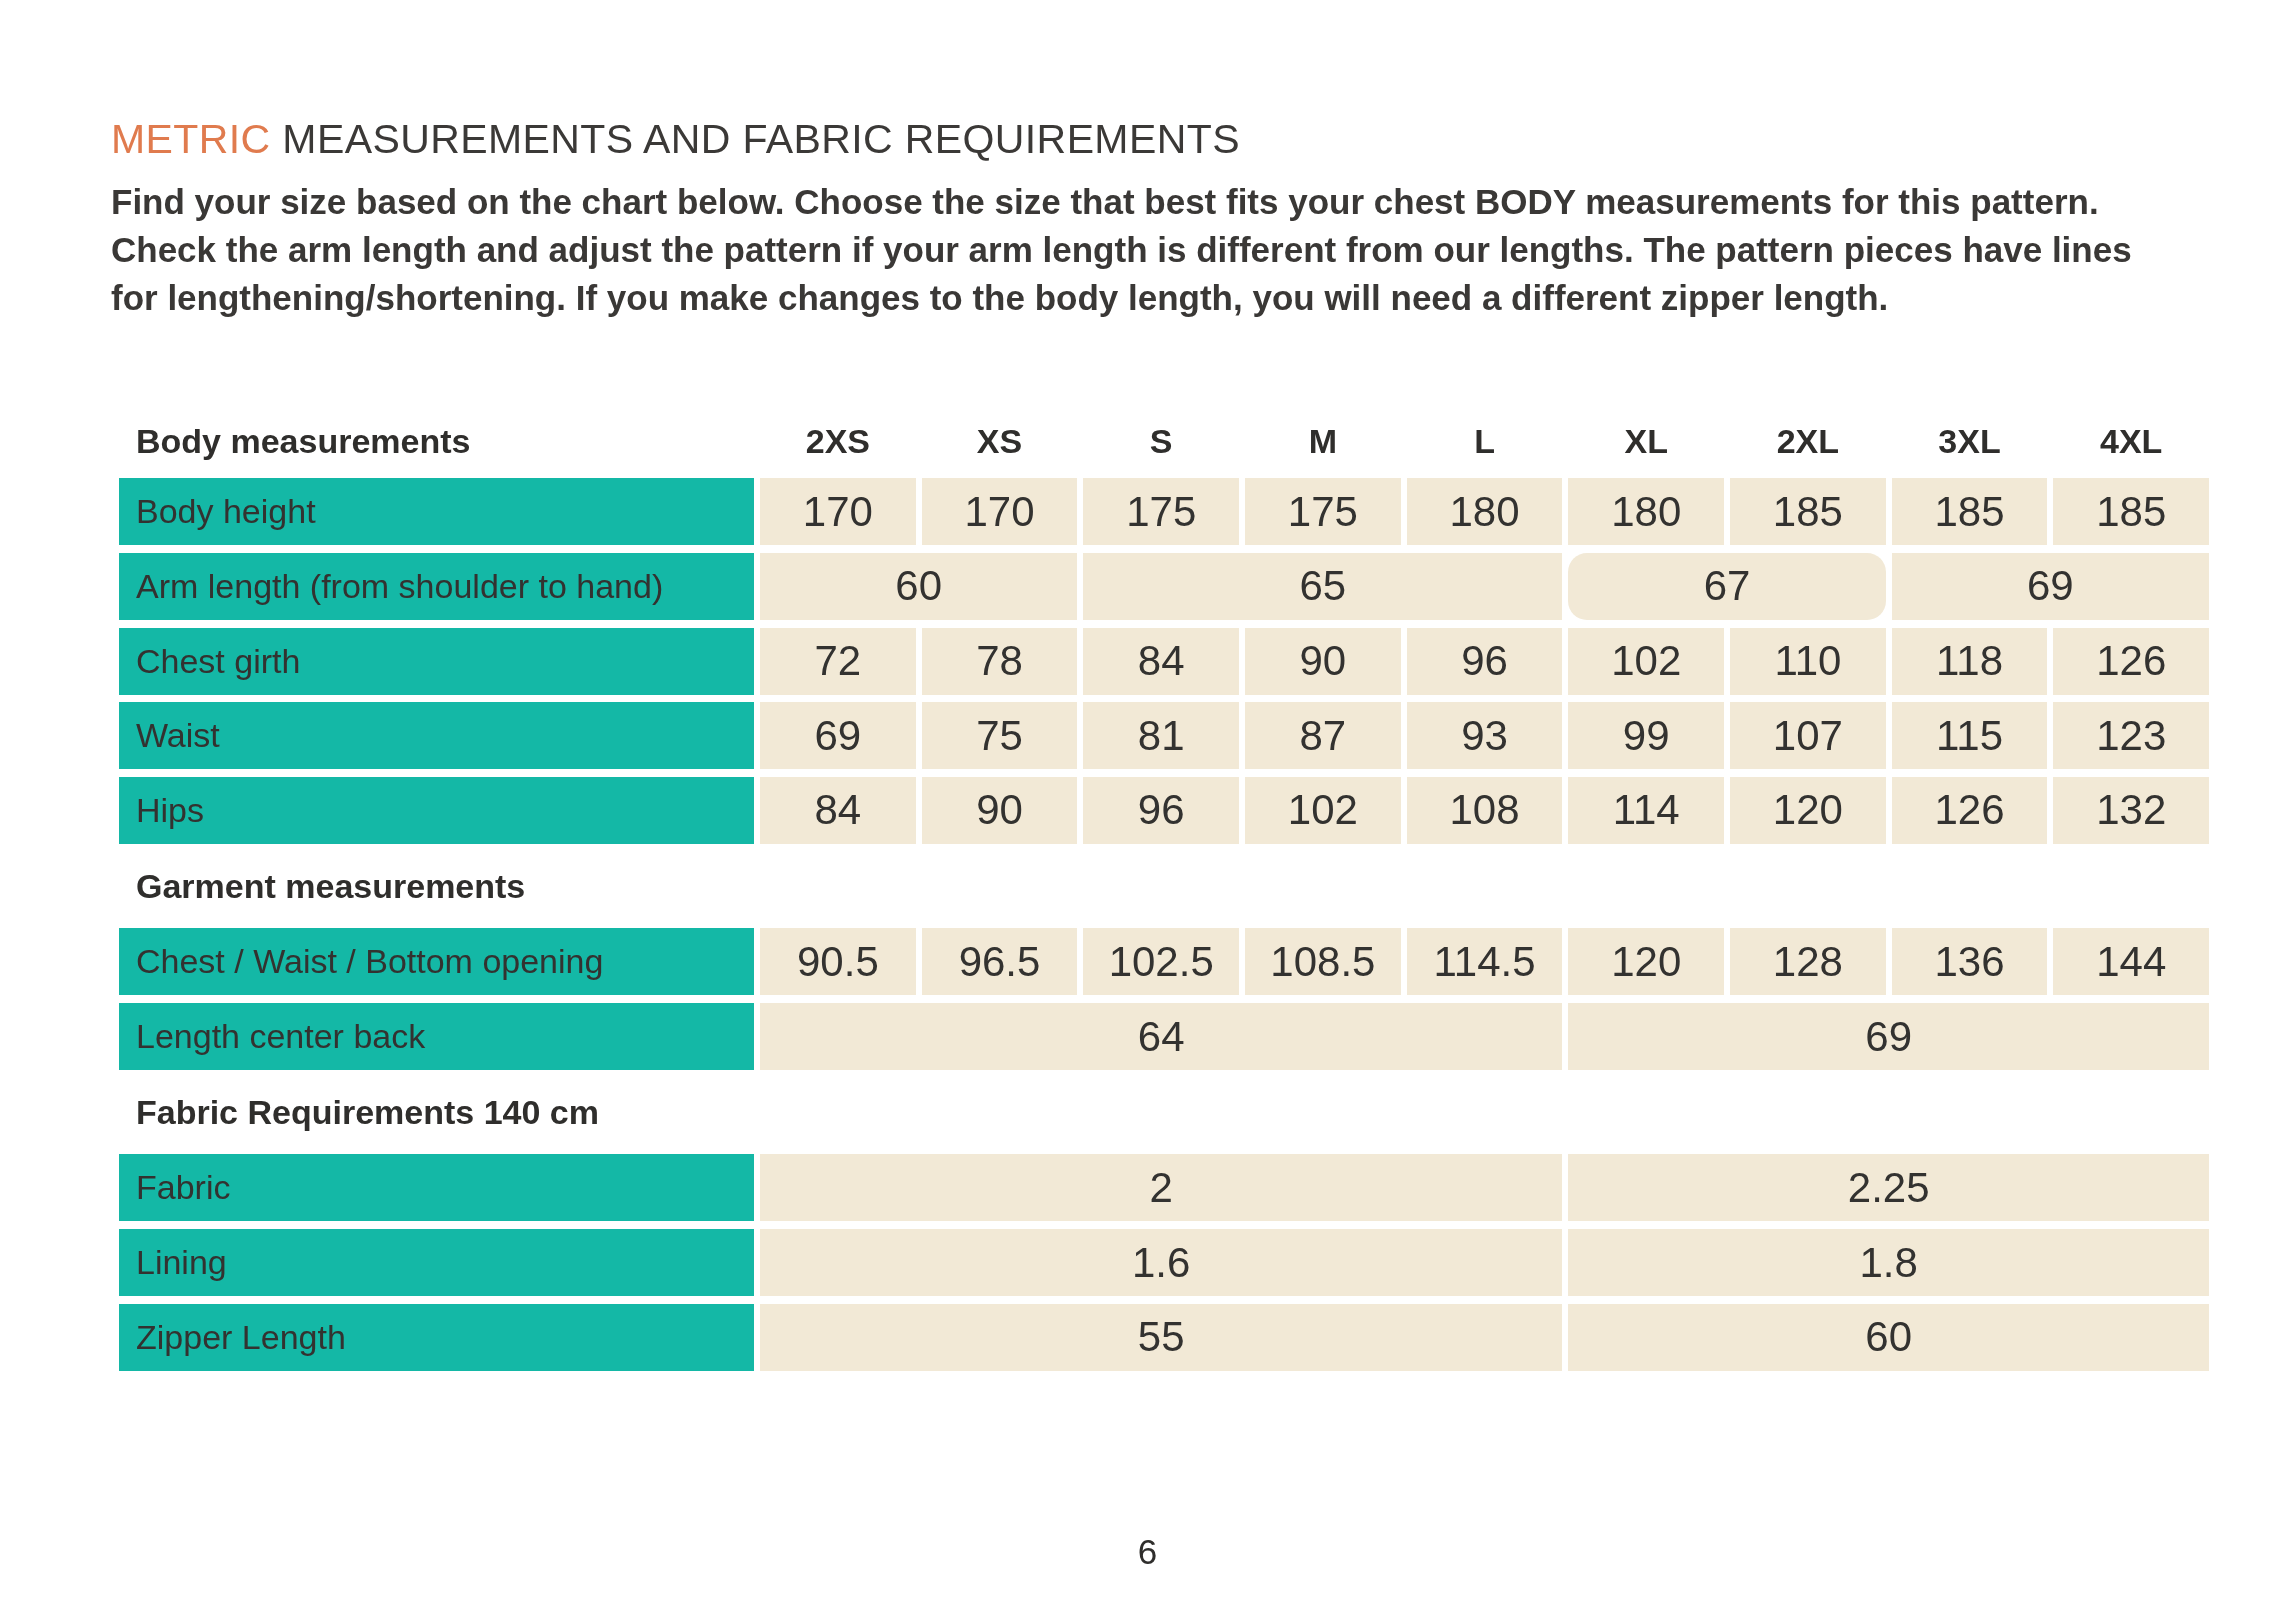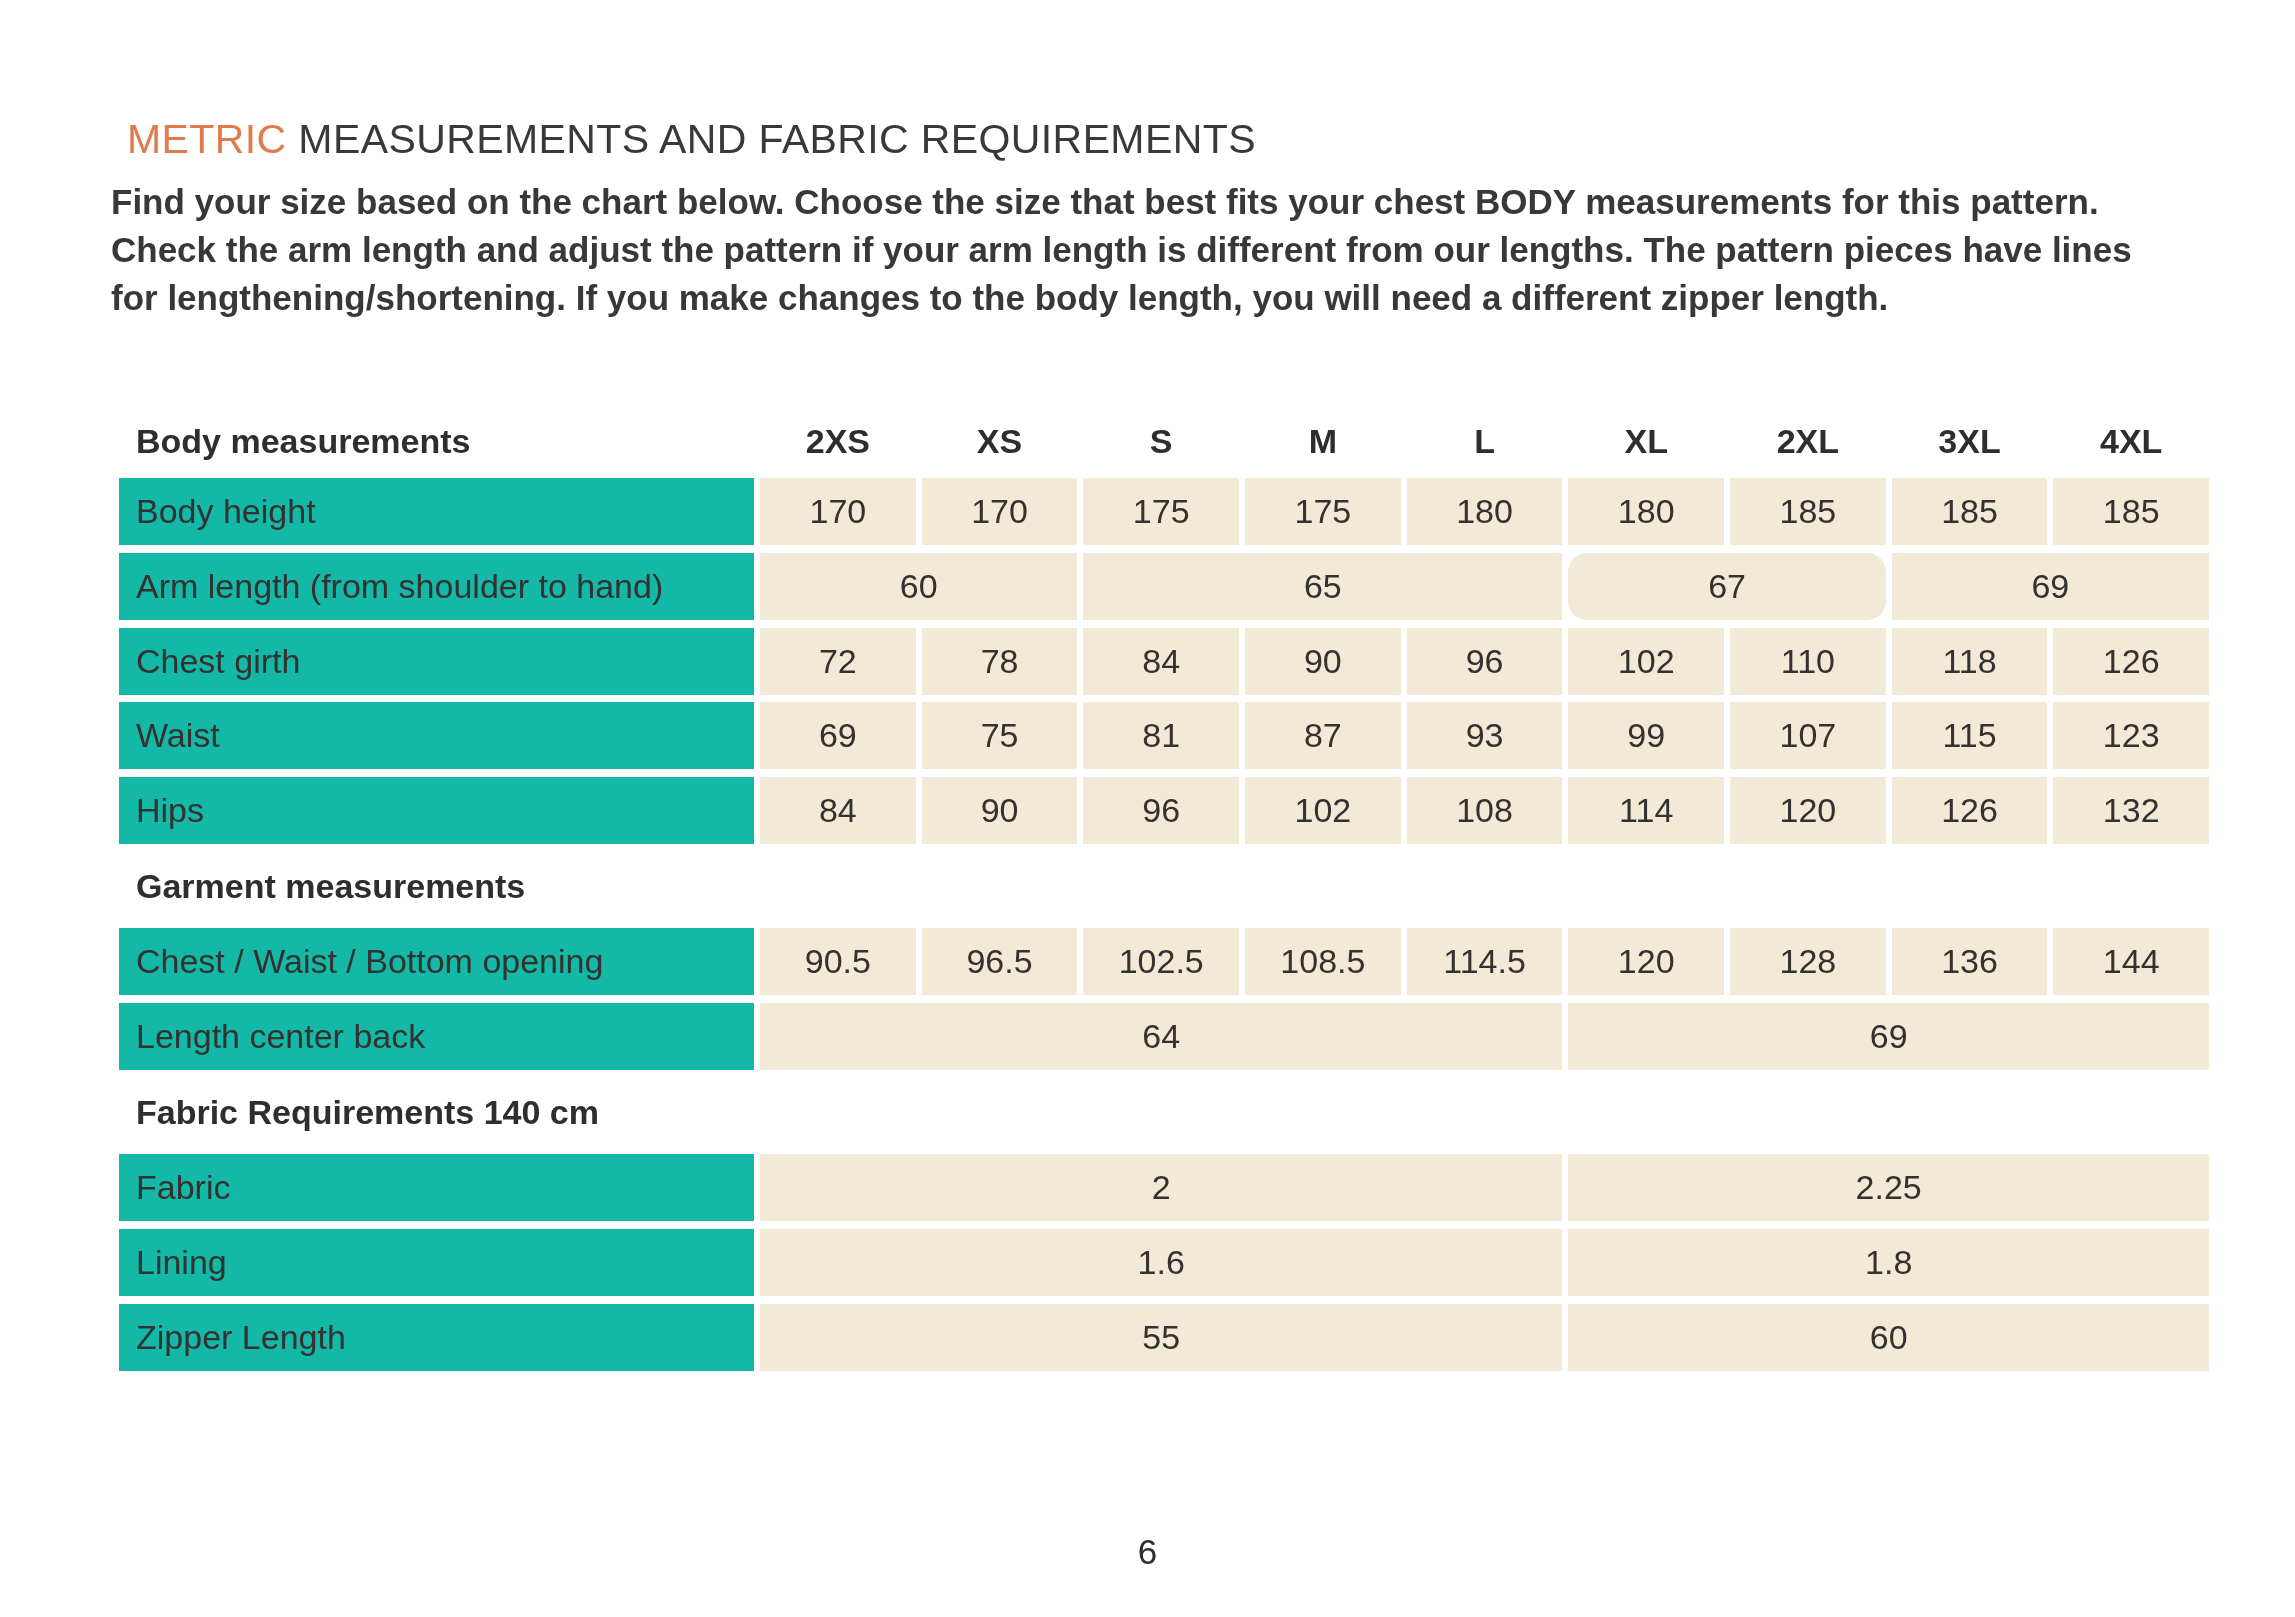--- a/index.html
+++ b/index.html
@@ -8,21 +8,21 @@
     width:2295px; height:1618px;
     position:relative;
     font-family:"Liberation Sans","DejaVu Sans",sans-serif;
     color:#333230;
   }
   .page { position:absolute; inset:0; }
 
   .title {
     position:absolute; left:111px; top:116px;
     font-size:41px; font-weight:500; letter-spacing:0.4px;
-    color:#3b3937; white-space:nowrap;margin-left:16px;
+    color:#3b3937; white-space:nowrap;
   }
   .title .accent { color:#e07b4e; }
 
   .intro {
     position:absolute; left:111px; top:178px;
     font-size:35px; font-weight:700; color:#3a3836;
   }
   .intro .line { display:block; line-height:48px; white-space:nowrap; }
 
   .size-table {
@@ -40,21 +40,21 @@
 
   .t-label {
     background:#14b8a6;
     display:flex; align-items:center;
     padding-left:17px;
     font-size:34px; color:#333230;
   }
   .t-cell {
     background:#f2e9d6;
     display:flex; align-items:center; justify-content:center;
-    font-size:34px; color:#333230;
+    font-size:42px; color:#333230;
   }
   .t-head-label {
     background:none; display:flex; align-items:center;
     padding-left:17px; font-size:34px; font-weight:700; color:#2f2e2c;
   }
   .t-size-head {
     background:none; display:flex; align-items:center; justify-content:center;
     font-size:34px; font-weight:700; color:#2f2e2c;
   }
   .t-section-label {

